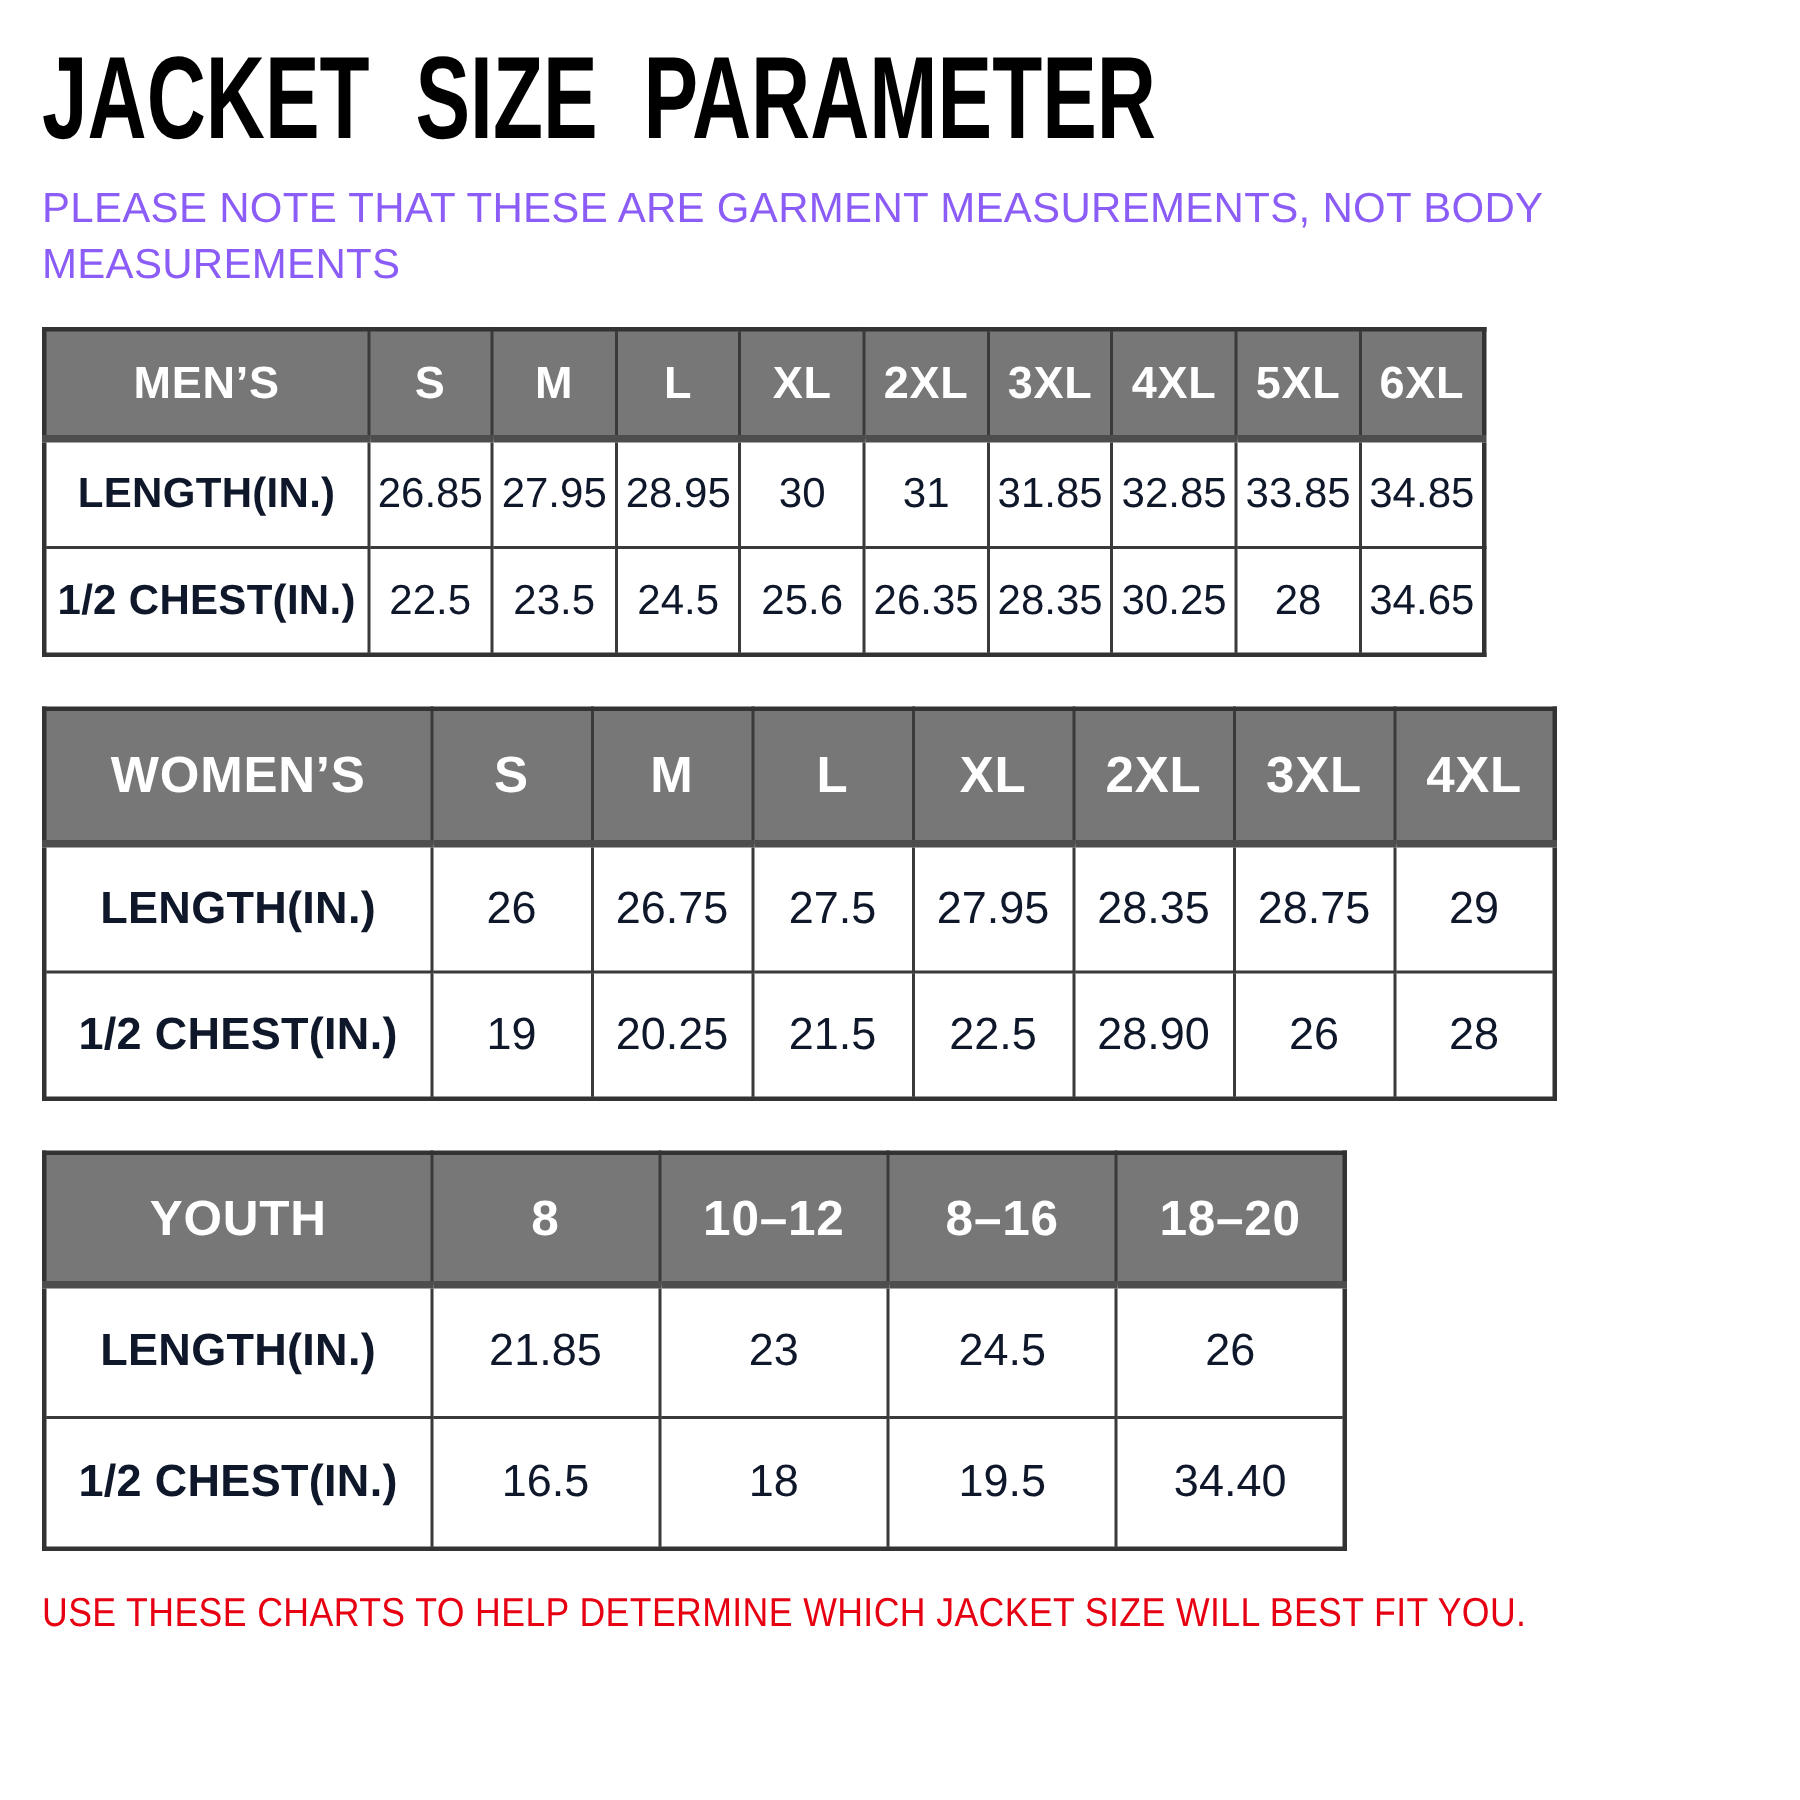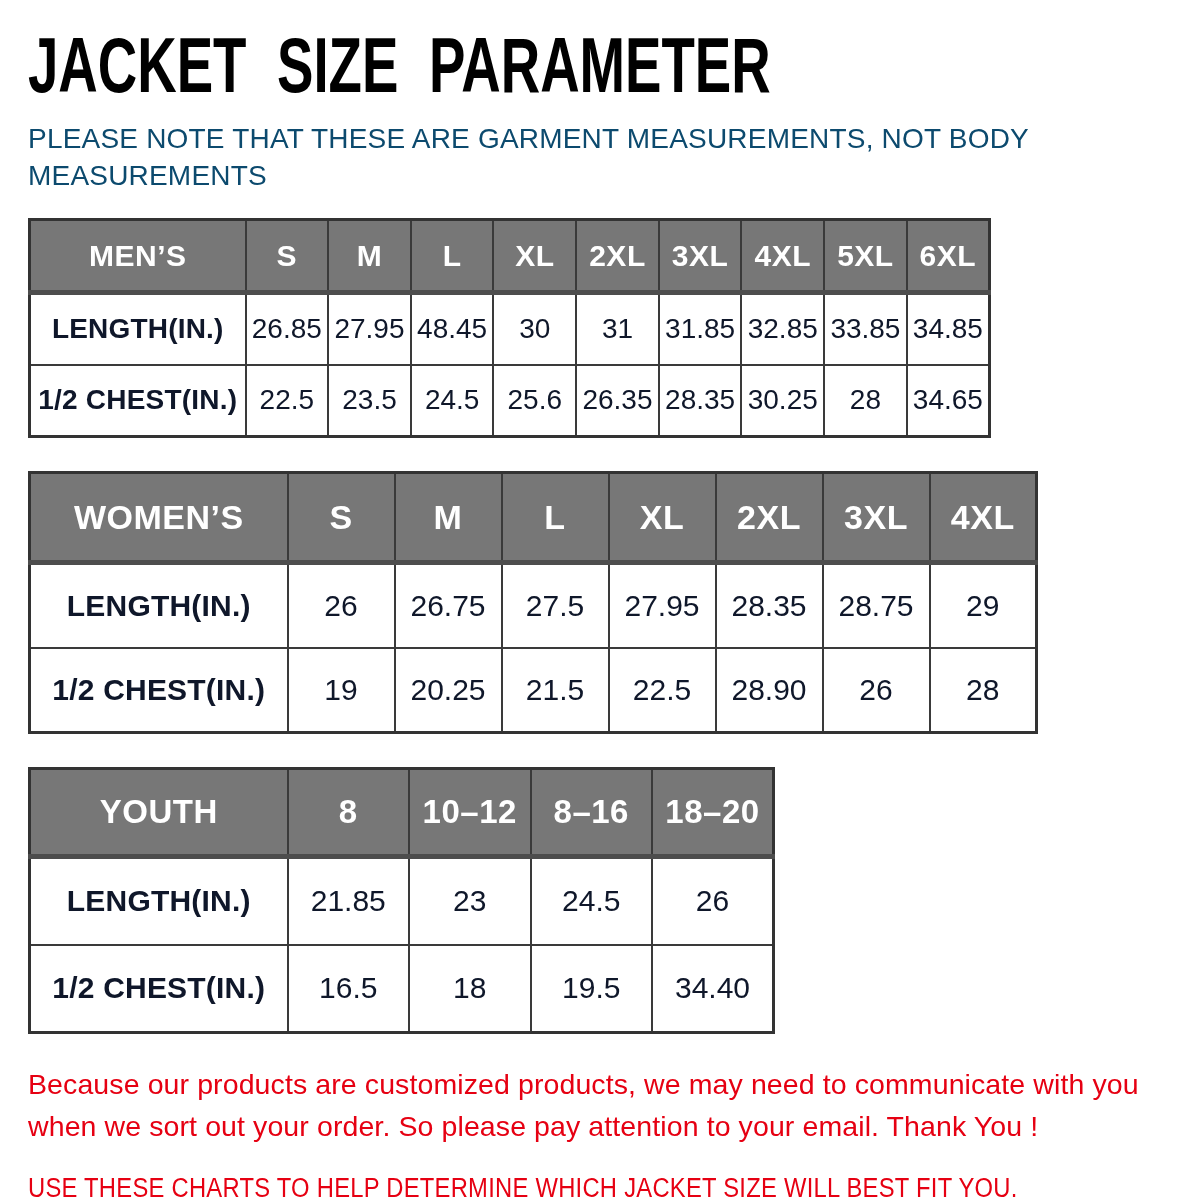--- a/index.html
+++ b/index.html
@@ -22,21 +22,21 @@
     transform-origin: 0 50%;
     margin-top: 6px;
     color: #000;
   }
 
   
   .garment-note {
     margin-top: 18px;
     font-size: 28px;
     line-height: 1.33;
-    color: #0c4a6e;
+    color: #8b5cf6;
     white-space: pre-line;
     font-weight: normal;
     letter-spacing: 0.2px;
   }
 
   
   .size-table {
     border-collapse: collapse;
     table-layout: fixed;
     border: 3px solid #333333;
@@ -67,21 +67,21 @@
   .tbl-0 td { height: 72px; font-size: 28px; }
   .tbl-0 th:first-child, .tbl-0 td:first-child { width: 216px; }
 
   
   .tbl-1 { width: 1010px; margin-top: 33px; }
   .tbl-1 th { height: 90px; font-size: 34px; }
   .tbl-1 td { height: 85px; font-size: 30px; }
   .tbl-1 th:first-child, .tbl-1 td:first-child { width: 258px; }
 
   
-  .tbl-2 { width: 747px; margin-top: 33px; }
+  .tbl-2 { width: 870px; margin-top: 33px; }
   .tbl-2 th { height: 88px; font-size: 33px; }
   .tbl-2 td { height: 88px; font-size: 30px; }
   .tbl-2 th:first-child, .tbl-2 td:first-child { width: 258px; }
 
   
   .footer-paragraph {
     margin-top: 30px;
     font-size: 28.5px;
     line-height: 1.45;
     color: #e60012;
@@ -124,21 +124,21 @@
             <th>4XL</th>
             <th>5XL</th>
             <th>6XL</th>
           </tr>
         </thead>
         <tbody>
           <tr>
             <td class="row-label">LENGTH(IN.)</td>
             <td>26.85</td>
             <td>27.95</td>
-            <td>48.45</td>
+            <td>28.95</td>
             <td>30</td>
             <td>31</td>
             <td>31.85</td>
             <td>32.85</td>
             <td>33.85</td>
             <td>34.85</td>
           </tr>
           <tr>
             <td class="row-label">1/2 CHEST(IN.)</td>
             <td>22.5</td>
@@ -211,19 +211,17 @@
             <td class="row-label">1/2 CHEST(IN.)</td>
             <td>16.5</td>
             <td>18</td>
             <td>19.5</td>
             <td>34.40</td>
           </tr>
         </tbody>
       </table>
     </section>
 
-  <p class="footer-paragraph">Because our products are customized products, we may need to communicate with you
-when we sort out your order. So please pay attention to your email. Thank You !</p>
 
   <p class="footer-advice">
     <span>USE THESE CHARTS TO HELP DETERMINE WHICH JACKET SIZE WILL BEST FIT YOU.</span>
   </p>
 </main>
 
 </body></html>

